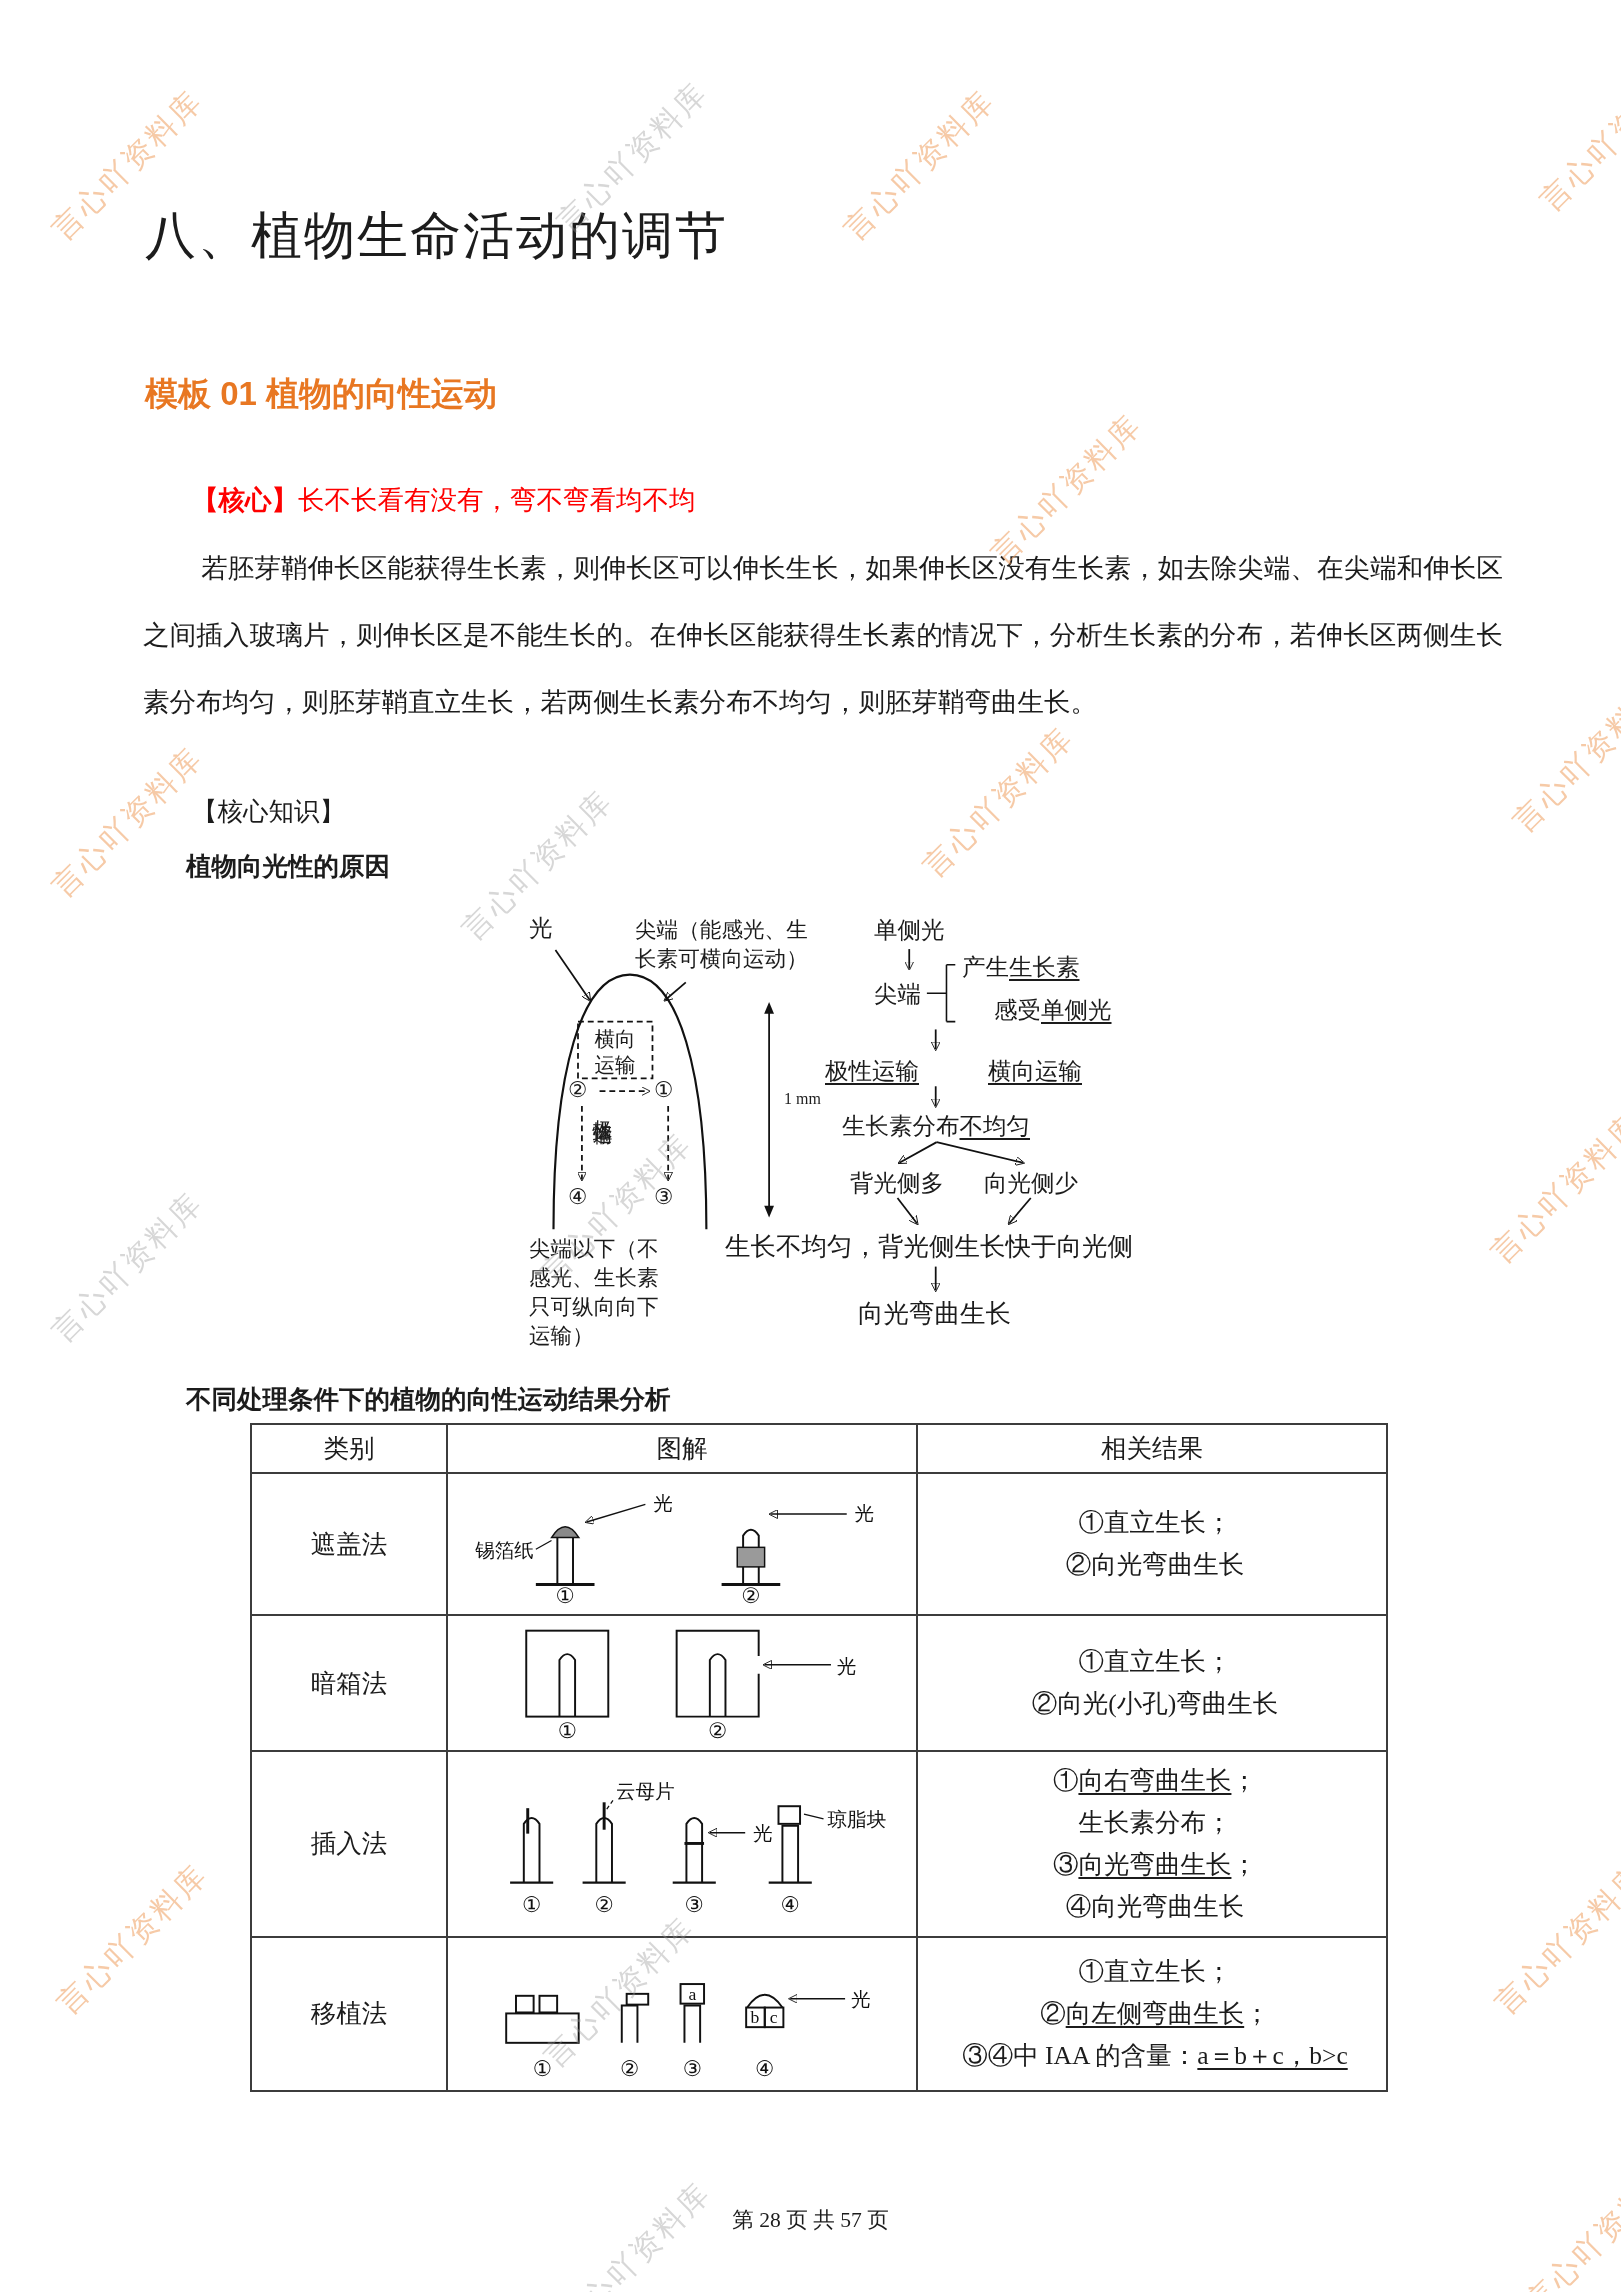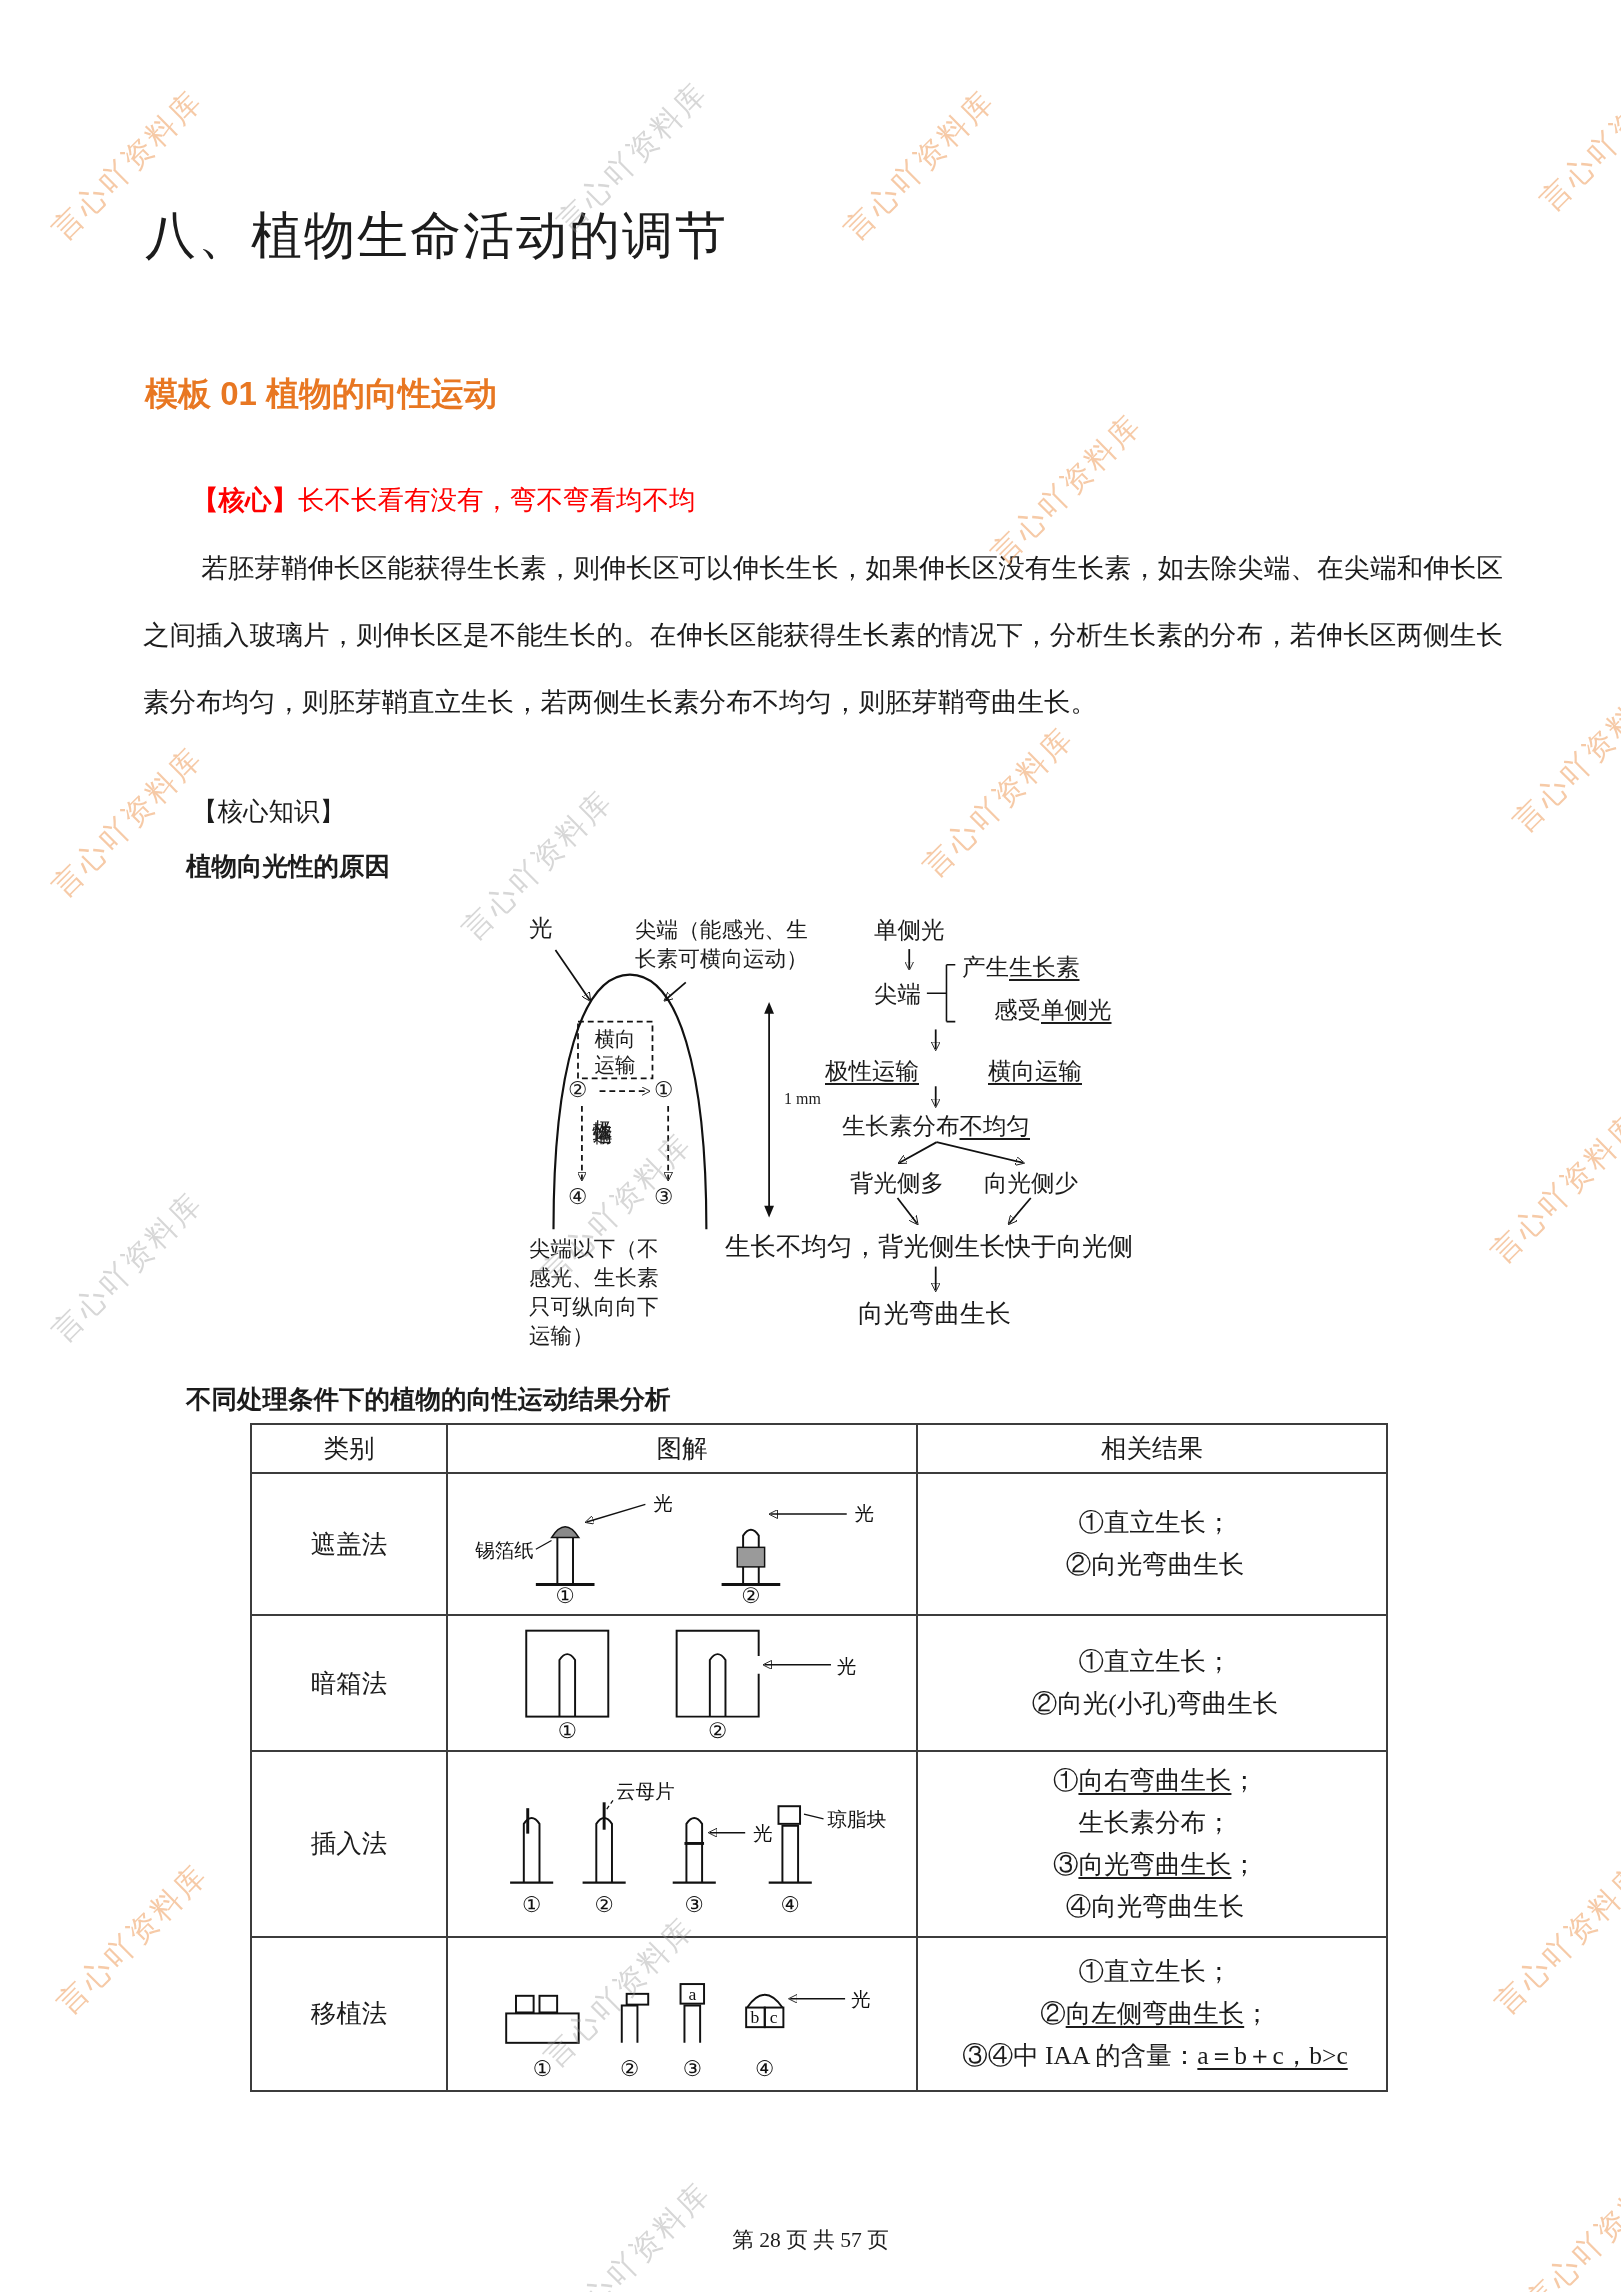--- a/index.html
+++ b/index.html
@@ -55,21 +55,21 @@
   
   .exp-table{position:absolute;left:250px;top:1423px;width:1137px;border-collapse:collapse;
              font-size:25.5px;table-layout:fixed;padding-left:16px;}
   .exp-table th,.exp-table td{border:2px solid #3c3c3c;vertical-align:middle;}
   .exp-table th{font-weight:normal;height:45px;text-align:center;}
   .cat{text-align:center;}
   .res{padding:7.8px 9.8px 7.8px 15.7px;line-height:42px;text-align:center;}
   .dia-cell{text-align:center;}
   .exp-table svg text{font-family:"Liberation Serif","DejaVu Serif",serif;fill:#111;}
   
-  .footer{position:absolute;left:0;top:2205px;width:100%;text-align:center;font-size:21.6px;margin-top:20px;}
+  .footer{position:absolute;left:0;top:2205px;width:100%;text-align:center;font-size:21.6px;}
 </style>
 </head>
 <body>
 
 <div class="page">
 
   <div class="wm wm-o" style="left:29px;top:145px">言心吖资料库</div>
   <div class="wm wm-g" style="left:534px;top:137px">言心吖资料库</div>
   <div class="wm wm-o" style="left:821px;top:145px">言心吖资料库</div>
   <div class="wm wm-o" style="left:1517px;top:116px">言心吖资料库</div>

